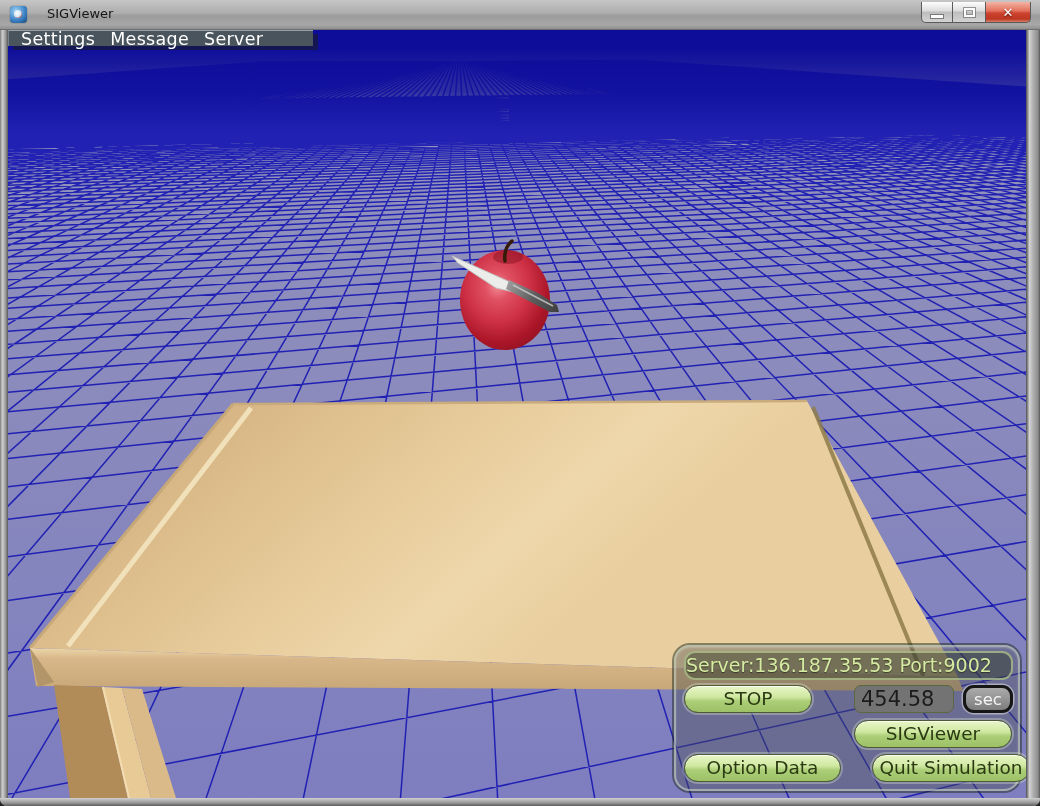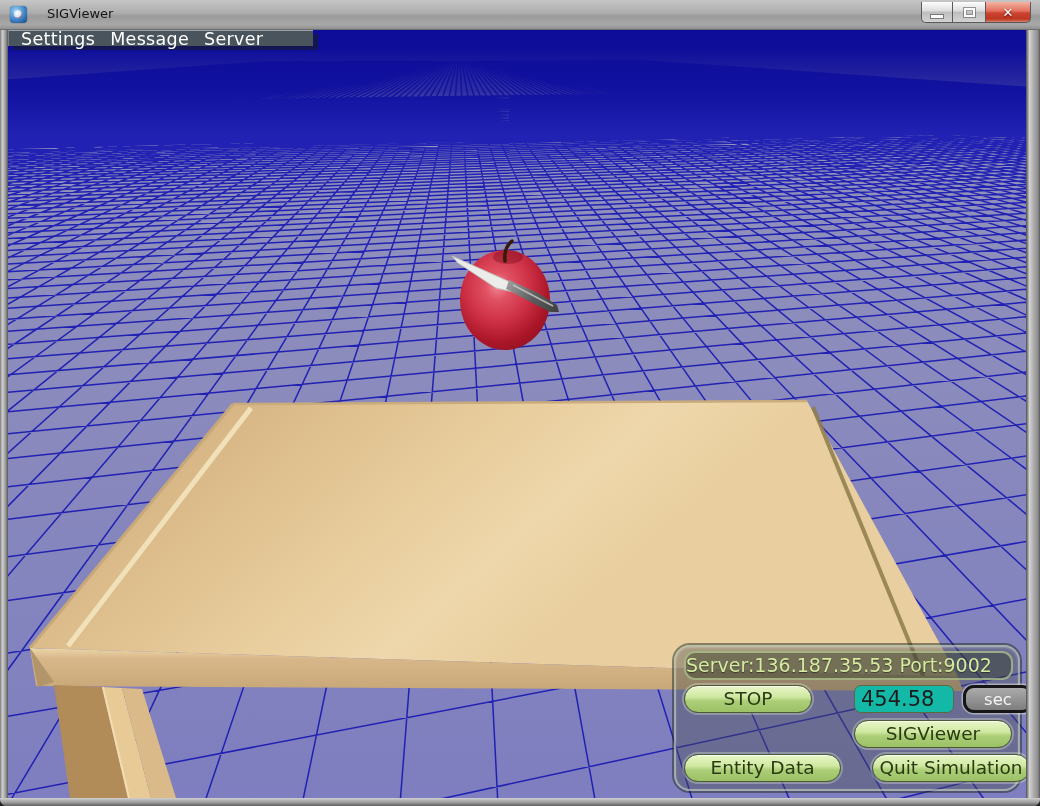--- a/index.html
+++ b/index.html
@@ -61,23 +61,23 @@
     border-radius:11px; background:rgba(52,60,40,.45);
     border:2px solid rgba(186,206,150,.7);
     color:var(--panel-text,#d6eba2); font-size:19px; text-align:left; line-height:25px;
     text-shadow:0 1px 1px rgba(20,25,10,.6); }
   .green-btn { position:absolute; height:28px; border-radius:14px;
     background:linear-gradient(#e9f6c9 0%,#cfe8a1 42%,#abce77 58%,#9cc166 100%);
     border:1.5px solid #4d5a33; color:#2b3a12; font-size:18.5px;
     font-family:"DejaVu Sans", sans-serif; line-height:24px;
     box-shadow:inset 0 1px 0 rgba(255,255,255,.75), 0 0 0 2px rgba(220,232,205,.35); }
   .time-input { position:absolute; left:178px; top:38px; width:100px; height:28px;
-    background:#14b8a6; border:1.5px solid #5c6840; border-radius:7px;
+    background:#737373; border:1.5px solid #5c6840; border-radius:7px;
     font-size:21px; color:#1c1c1c; padding:12px 6px; font-family:"DejaVu Sans", sans-serif; }
-  .sec-btn { position:absolute; left:287px; top:38px; width:70px; height:28px;
+  .sec-btn { position:absolute; left:287px; top:38px; width:50px; height:28px;
     background:linear-gradient(#ababab,#7d7d7d); border:3px solid #161616; border-radius:11px;
     color:#f4f4f4; font-size:16.5px; font-family:"DejaVu Sans", sans-serif;
     box-shadow:0 0 0 1.5px rgba(225,225,225,.55); }
   .btn-stop    { left:8px;   top:38px;  width:128px; }
   .btn-message { left:8px;   top:73px;  width:157px; }
   .btn-disc    { left:178px; top:73px;  width:158px; }
   .btn-entity  { left:8px;   top:107px; width:157px; }
   .btn-quit    { left:196px; top:107px; width:158px; }
 </style>
 </head>
@@ -180,18 +180,18 @@
       <span>Message</span>
       <span>Server</span>
     </div>
 
     <div class="control-panel">
       <div class="server-header">Server:136.187.35.53 Port:9002</div>
       <button class="green-btn btn-stop">STOP</button>
       <input class="time-input" value="454.58" style="">
       <button class="sec-btn">sec</button>
       <button class="green-btn btn-disc">SIGViewer</button>
-      <button class="green-btn btn-entity">Entity Data</button>
+      <button class="green-btn btn-entity">Option Data</button>
       <button class="green-btn btn-quit">Quit Simulation</button>
     </div>
 
   </div>
 </div>
 
 </body></html>

